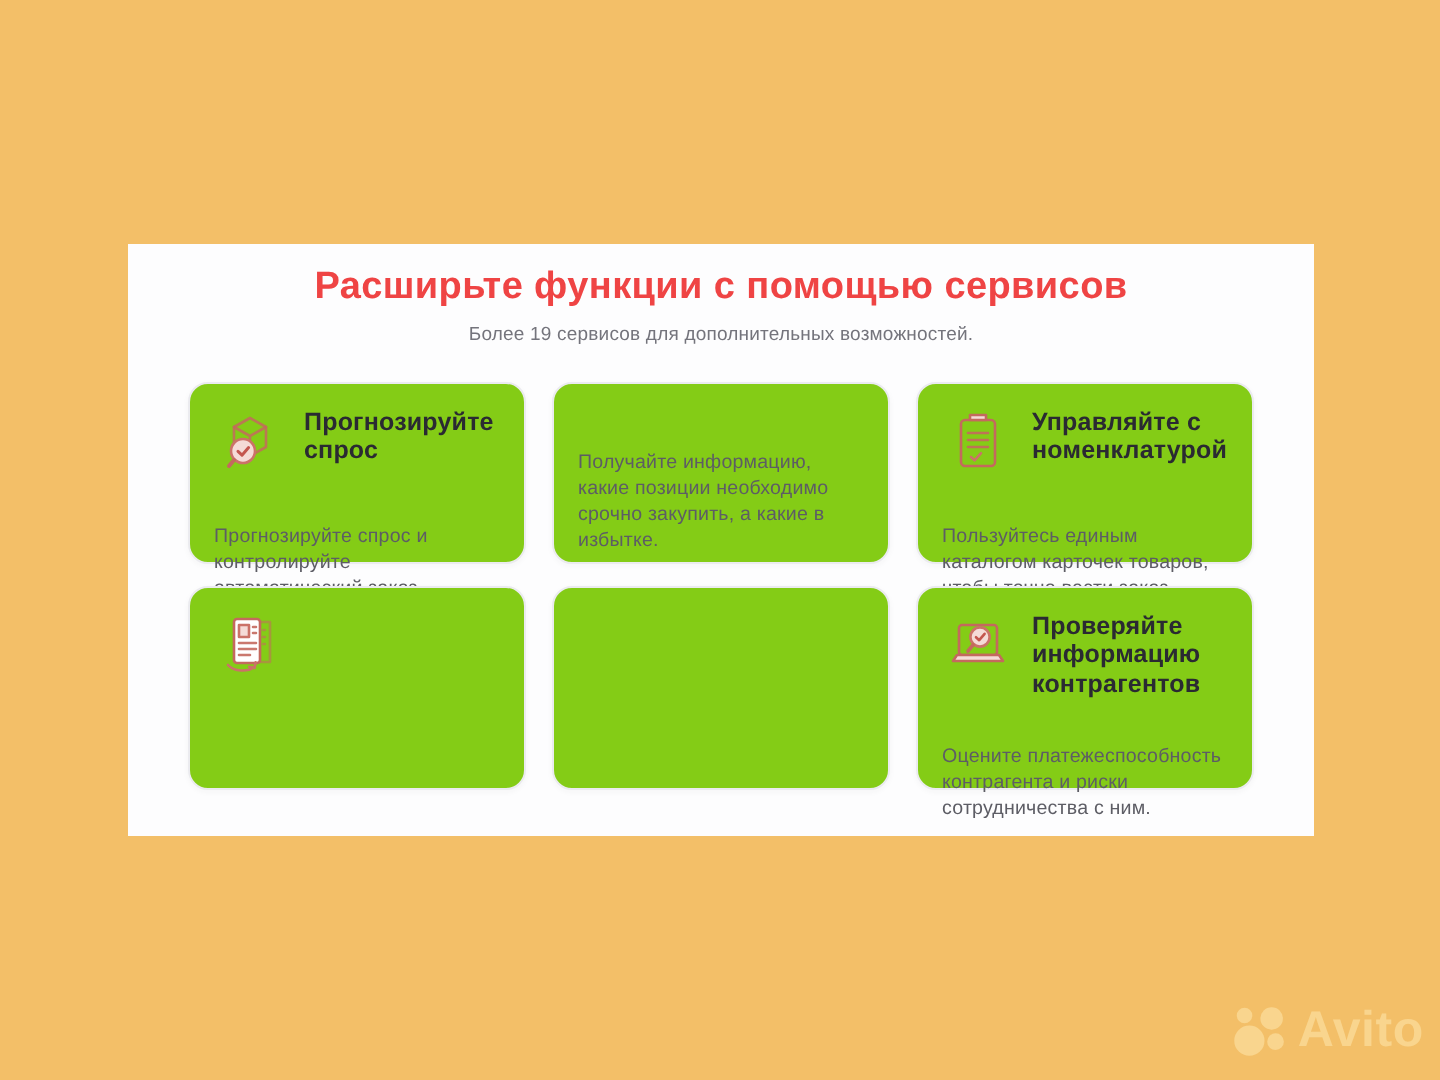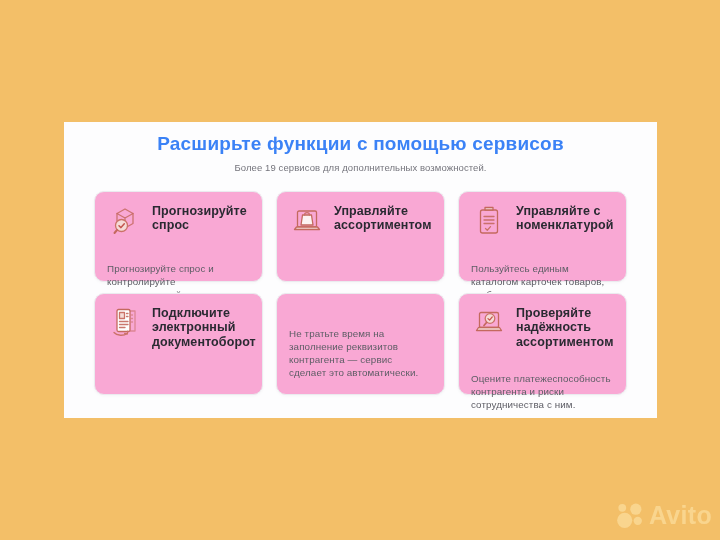--- a/index.html
+++ b/index.html
@@ -13,40 +13,40 @@
   .panel {
     position:absolute;
     left:64px; top:122px;
     width:593px; height:296px;
     background:#fdfdfe;
   }
   .header { text-align:center; padding-top:11px; }
   .page-title {
     font-size:19px;
     font-weight:700;
-    color:#3b82f6;
+    color:#ef4444;
     letter-spacing:0.2px;
   }
   .page-subtitle {
     margin-top:7px;
     font-size:9.5px;
     color:#74747c;
     letter-spacing:0.1px;
   }
   .grid {
     position:absolute;
     left:30px; top:69px;
     display:grid;
     grid-template-columns:repeat(3,169px);
     grid-template-rows:91px 102px;
     column-gap:13px;
     row-gap:11px;
   }
   .card {
-    background:#f9a8d4;
+    background:#84cc16;
     border:1px solid #ebebef;
     border-radius:10px;
     padding:10px 12px 8px 12px;
     box-shadow:0 1px 3px rgba(40,40,60,0.04);
   }
   .card-head {
     display:flex;
     align-items:flex-start;
     gap:9px;
   }
@@ -119,31 +119,21 @@
             <path d="M10 27 L7.5 30" stroke-width="2"></path>
             <path d="M12 22.7 L14 24.6 L17.3 20.8" stroke="#c4564e" stroke-width="1.5"></path>
           </svg>
         </span>
         <h3 class="card-title">Прогнозируйте спрос</h3>
       </div>
       <p class="card-desc">Прогнозируйте спрос и контролируйте автоматический заказ товаров.</p>
     </div>
 
     <div class="card">
-      <div class="card-head">
-        <span class="icon-box">
-          <svg viewBox="0 0 36 36" fill="none" stroke="#c4695e" stroke-width="1.3" stroke-linejoin="round" stroke-linecap="round">
-            <rect x="8.5" y="8" width="19" height="16" rx="1.5"></rect>
-            <path d="M5.5 26.5 L30.5 26.5 L28.5 24 L7.5 24 Z" fill="#f5dbd7"></path>
-            <path d="M13.5 12 L22.5 12 L24 22 L12 22 Z" fill="#fdf3f1"></path>
-            <path d="M15.5 12 C15.5 8.8 20.5 8.8 20.5 12" stroke="#cb7268"></path>
-          </svg>
-        </span>
-        <h3 class="card-title">Управляйте ассортиментом</h3>
-      </div>
+      <p class="card-desc">Получайте информацию, какие позиции необходимо срочно закупить, а какие в избытке.</p>
     </div>
 
     <div class="card">
       <div class="card-head">
         <span class="icon-box">
           <svg viewBox="0 0 36 36" fill="none" stroke="#c4695e" stroke-width="1.3" stroke-linejoin="round" stroke-linecap="round">
             <rect x="9.5" y="7" width="17" height="23" rx="2"></rect>
             <path d="M14 7 L14 4.5 L22 4.5 L22 7 Z" fill="#f5dbd7"></path>
             <path d="M13 13.5 L23 13.5 M13 17 L23 17 M13 20.5 L23 20.5" opacity="0.9"></path>
             <path d="M14.5 25.5 L16.3 27.2 L19.5 23.6" stroke="#cb7268"></path>
@@ -160,40 +150,38 @@
           <svg viewBox="0 0 36 36" fill="none" stroke="#c4695e" stroke-width="1.3" stroke-linejoin="round" stroke-linecap="round">
             <path d="M16 6 L28 6 L28 26 L16 26 Z" opacity="0.55"></path>
             <path d="M24.5 10 L25.5 10 M24.5 13.5 L25.5 13.5 M24.5 17 L25.5 17" opacity="0.55"></path>
             <rect x="10" y="4.5" width="13" height="22" rx="1.5" fill="#ffffff"></rect>
             <rect x="12.5" y="7.5" width="5" height="6" fill="#f5dbd7" stroke="#cb7268"></rect>
             <path d="M19.5 8.5 L21 8.5 M19.5 11.5 L21 11.5 M12.5 16.5 L21 16.5 M12.5 19.5 L21 19.5 M12.5 22.5 L18 22.5" opacity="0.9"></path>
             <path d="M7 27.5 C10 31 17 31 20 28.5" stroke="#cb7268"></path>
             <path d="M20.8 26.2 L20.3 29 L17.6 28.4" stroke="#cb7268"></path>
           </svg>
         </span>
-        <h3 class="card-title">Подключите электронный документоборот</h3>
       </div>
     </div>
 
     <div class="card">
-      <p class="card-desc">Не тратьте время на заполнение реквизитов контрагента — сервис сделает это автоматически.</p>
     </div>
 
     <div class="card">
       <div class="card-head">
         <span class="icon-box">
           <svg viewBox="0 0 36 36" fill="none" stroke="#c4695e" stroke-width="1.3" stroke-linejoin="round" stroke-linecap="round">
             <rect x="8.5" y="7.5" width="19" height="15" rx="1.5"></rect>
             <path d="M5.5 25.5 L30.5 25.5 L28.5 22.5 L7.5 22.5 Z" fill="#f5dbd7"></path>
             <circle cx="19" cy="13.5" r="4.8" fill="#f5dbd7" stroke="#cb7268"></circle>
             <path d="M15.5 17.5 L13 20.5" stroke-width="1.8"></path>
             <path d="M17 13.6 L18.6 15.1 L21.3 11.9" stroke="#c4564e" stroke-width="1.3"></path>
           </svg>
         </span>
-        <h3 class="card-title">Проверяйте надёжность ассортиментом</h3>
+        <h3 class="card-title">Проверяйте информацию контрагентов</h3>
       </div>
       <p class="card-desc">Оцените платежеспособность контрагента и риски сотрудничества с ним.</p>
     </div>
 
   </div>
 </div>
 
 <div class="watermark">
   <svg viewBox="0 0 32 32">
     <g fill="#f9d58e">

